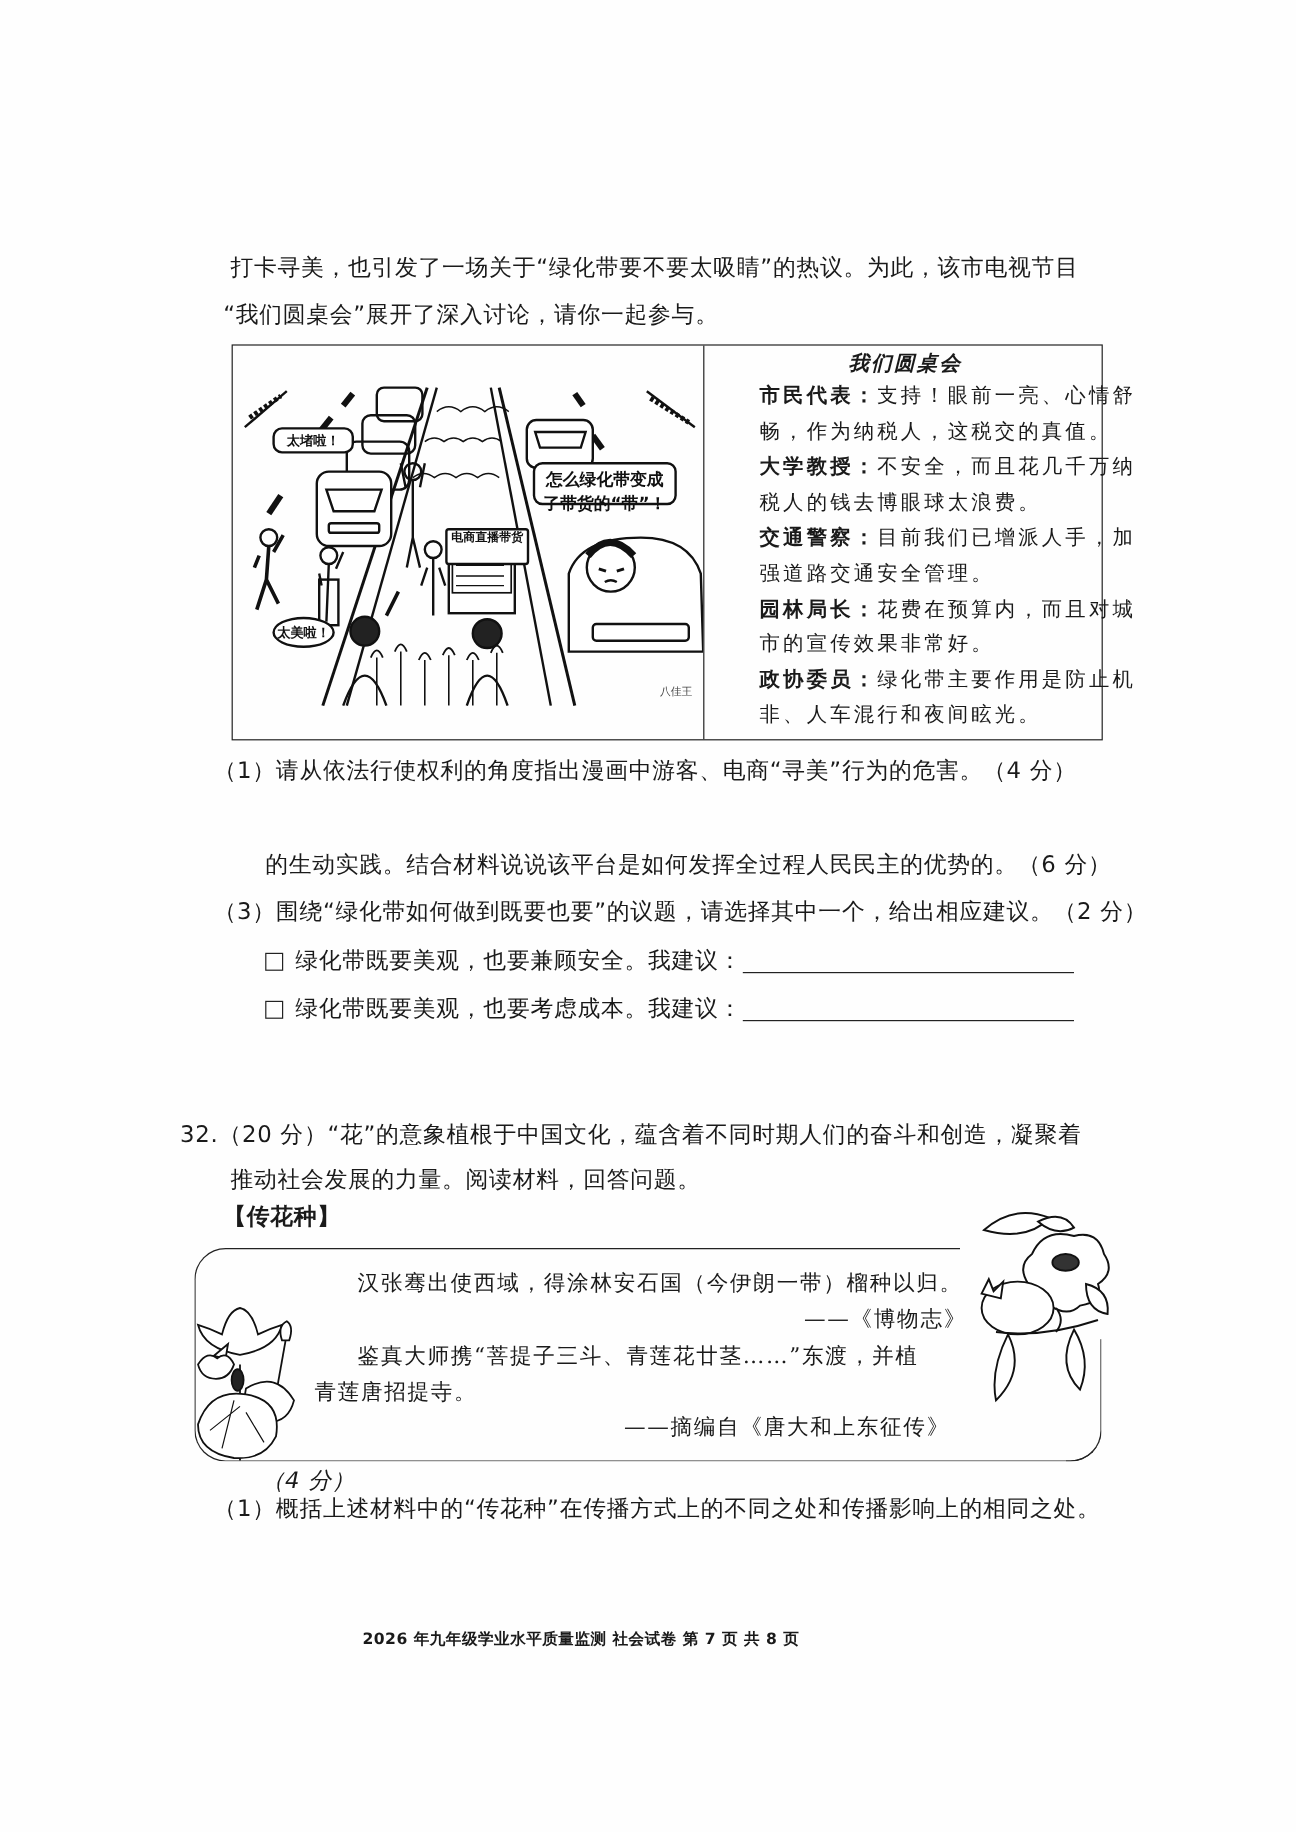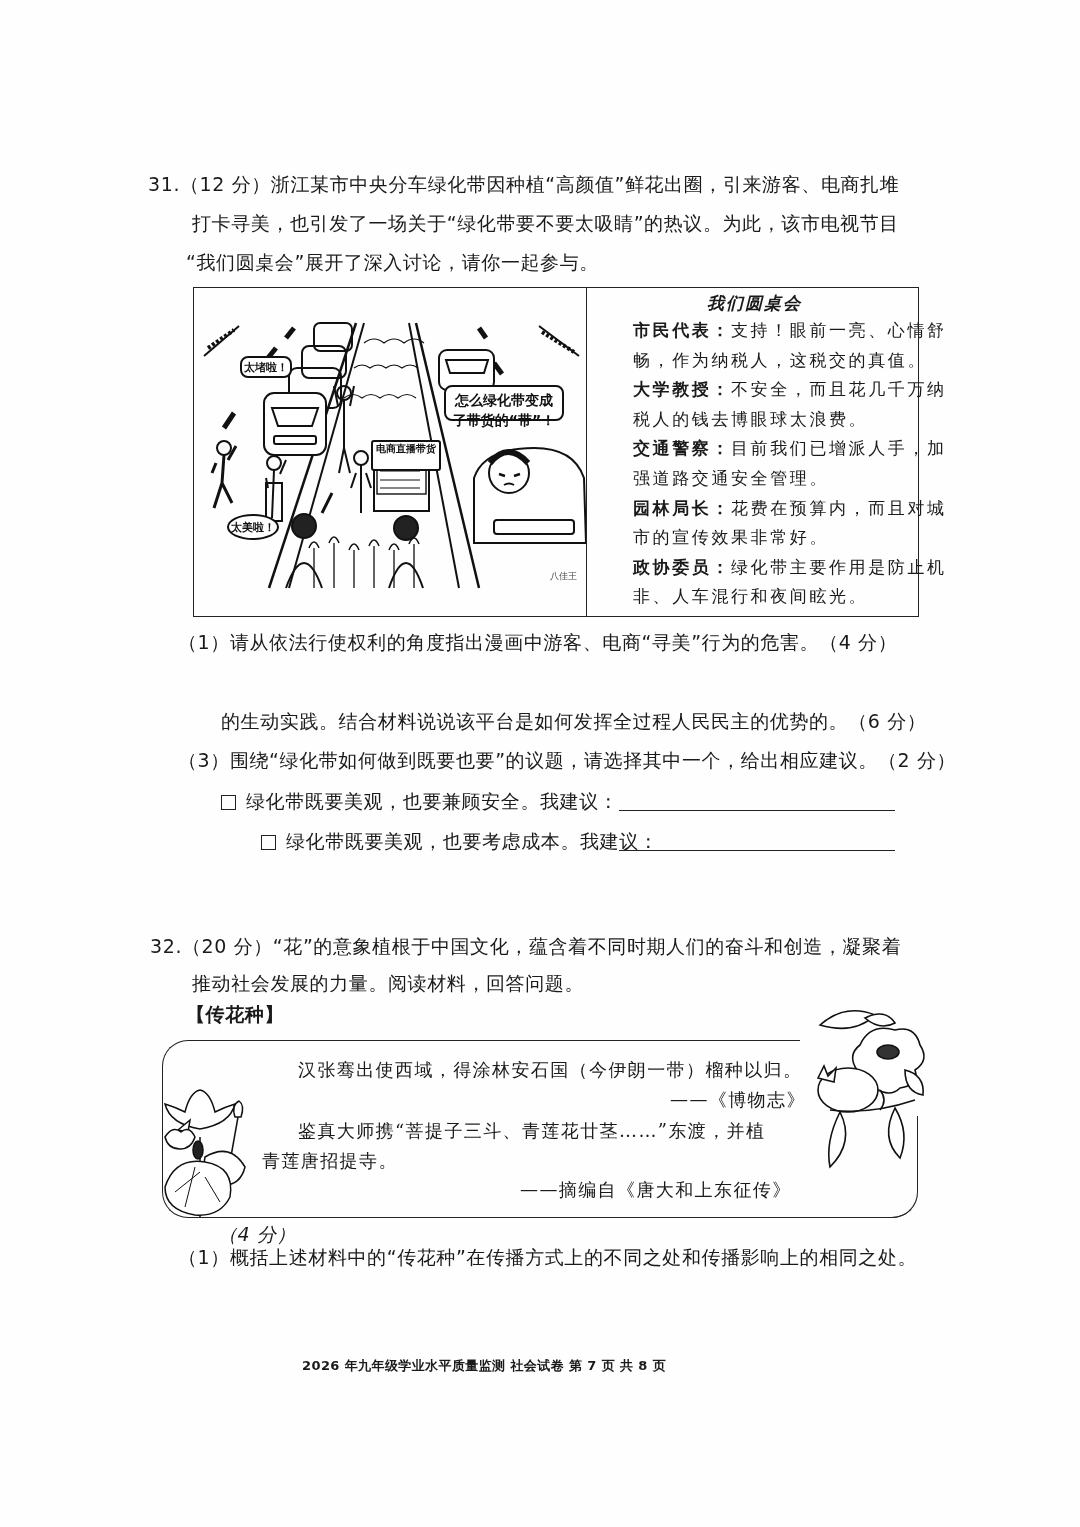--- a/index.html
+++ b/index.html
@@ -36,21 +36,20 @@
     .flower-frame-right { position: absolute; left: 888px; top: 1115px; width: 30px; height: 103px; border-right: 1.8px solid #222; border-bottom: 1.8px solid #222; border-bottom-right-radius: 26px; }
     .frame-cut { position: absolute; left: 800px; top: 1036px; width: 130px; height: 80px; background: #fefefe; }
 
     .footer { font-family: "DejaVu Sans", "Liberation Sans", sans-serif; font-weight: bold; font-size: 13px; letter-spacing: 0.4px; }
   </style>
 </head>
 <body>
 
 <div class="page">
 
-  <div class="abs t" style="left:148px; top:172px;">31.（12 分）浙江某市中央分车绿化带因种植“高颜值”鲜花出圈，引来游客、电商扎堆</div>
   <div class="abs t" style="left:192px; top:211px;">打卡寻美，也引发了一场关于“绿化带要不要太吸睛”的热议。为此，该市电视节目</div>
   <div class="abs t" style="left:186px; top:250px;">“我们圆桌会”展开了深入讨论，请你一起参与。</div>
 
   <div class="mat-box">
     <div class="cartoon">
       <svg width="392" height="330" viewBox="0 0 392 330">
         <g stroke="#111" stroke-width="2" fill="none">
 
           <path d="M10 68 L45 38"></path>
             <path d="M14 60 L40 42" stroke-width="4" stroke-dasharray="3 2"></path>
@@ -107,21 +106,21 @@
             <path d="M92 300 q18 -50 36 0"></path>
           <circle cx="212" cy="240" r="12" fill="#222"></circle>
             <path d="M195 300 q17 -50 34 0"></path>
           <path d="M128 225 L138 205" stroke-width="3"></path>
 
           <rect x="180" y="165" width="55" height="58" fill="#fff"></rect>
           <rect x="183" y="178" width="49" height="28" stroke-width="1.4"></rect>
           <path d="M186 183 h40 M186 192 h40 M186 200 h40" stroke-width="1.2"></path>
         </g>
       </svg>
-      <div class="bubble" style="left:46px; top:68px; width:52px; height:22px; font-size:11px; line-height:19px;">太堵啦！</div>
+      <div class="bubble" style="left:33px; top:68px; width:68px; height:22px; font-size:11px; line-height:19px;">太堵啦！</div>
       <div class="bubble round" style="left:33px; top:226px; width:52px; height:26px; font-size:11px; line-height:23px;">太美啦！</div>
       <div class="bubble" style="left:250px; top:97px; width:120px; height:36px; font-size:14px; line-height:20px; padding-top:3px;">
         <div>怎么绿化带变成</div>
         <div>了带货的“带”！</div>
       </div>
       <div class="bubble" style="left:177px; top:152px; width:70px; height:31px; font-size:10px; line-height:14px; border-radius:3px;">电商直播带货</div>
       <div class="abs" style="left:356px; top:282px; font-size:9px; color:#444; font-family:'DejaVu Sans', sans-serif;">八佳王</div>
     </div>
     <div class="mat-divider"></div>
     <div class="panel">
@@ -141,21 +140,21 @@
 
   <div class="abs t" style="left:178px; top:630px;">（1）请从依法行使权利的角度指出漫画中游客、电商“寻美”行为的危害。（4 分）</div>
   <div class="abs t" style="left:221px; top:709px;">的生动实践。结合材料说说该平台是如何发挥全过程人民民主的优势的。（6 分）</div>
   <div class="abs t" style="left:178px; top:748px;">（3）围绕“绿化带如何做到既要也要”的议题，请选择其中一个，给出相应建议。（2 分）</div>
 
   <div class="abs t" style="left:221px; top:789px;">
     <span class="checkbox-glyph"></span><span>绿化带既要美观，也要兼顾安全。我建议：</span>
   </div>
   <div class="answer-line" style="left:619px; top:810px; width:276px;"></div>
 
-  <div class="abs t" style="left:221px; top:829px;margin-left:40px;">
+  <div class="abs t" style="left:221px; top:829px;">
     <span class="checkbox-glyph"></span><span>绿化带既要美观，也要考虑成本。我建议：</span>
   </div>
   <div class="answer-line" style="left:619px; top:850px; width:276px;"></div>
 
   <div class="abs t" style="left:150px; top:934px;">32.（20 分）“花”的意象植根于中国文化，蕴含着不同时期人们的奋斗和创造，凝聚着</div>
   <div class="abs t" style="left:192px; top:971px;">推动社会发展的力量。阅读材料，回答问题。</div>
   <div class="abs t bold" style="left:186px; top:1002px;">【传花种】</div>
 
   <div class="flower-frame"></div>
   <div class="flower-frame-right"></div>

